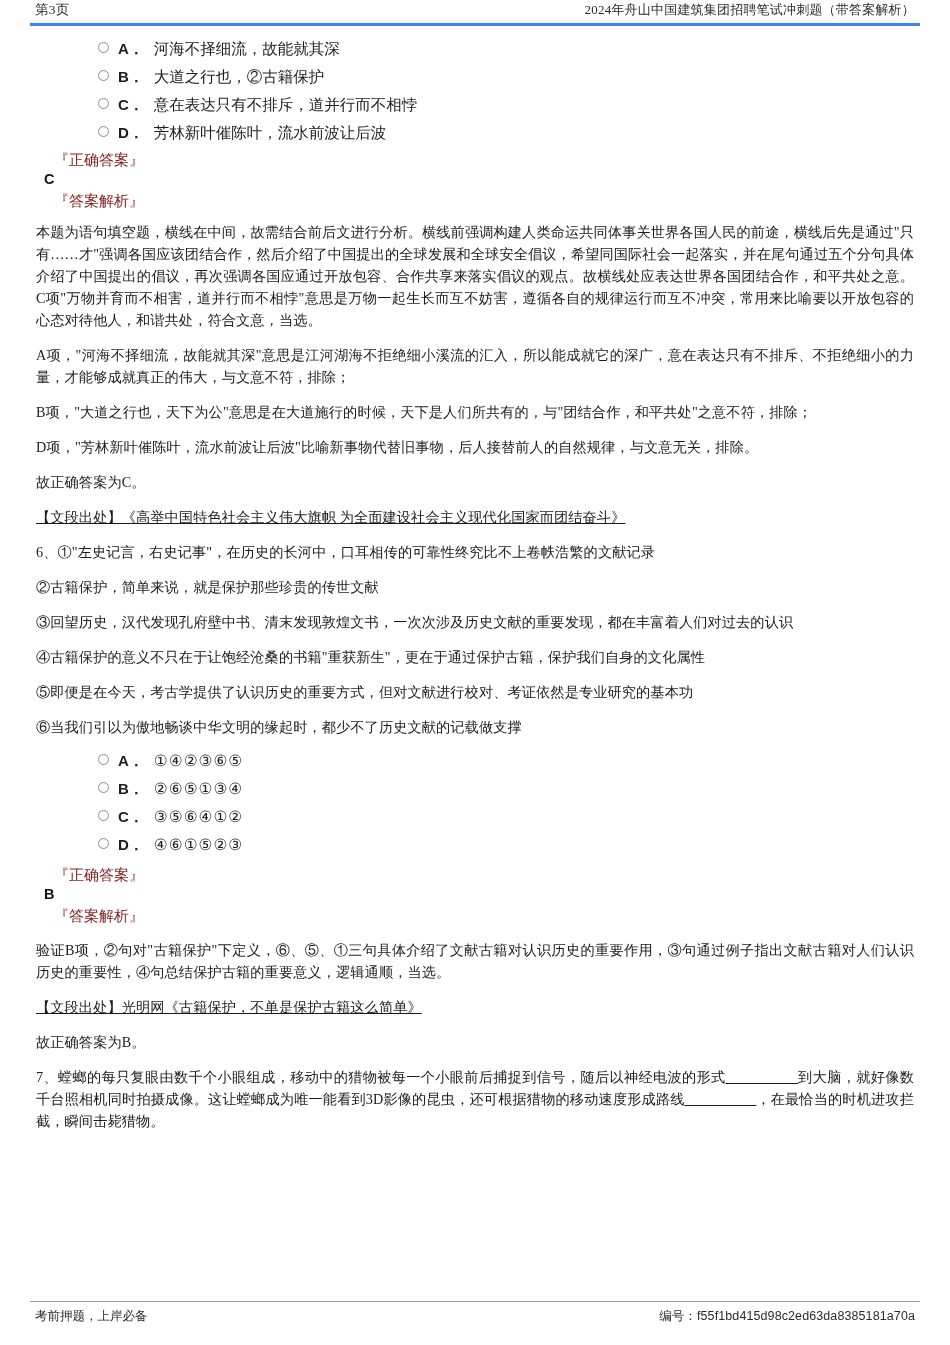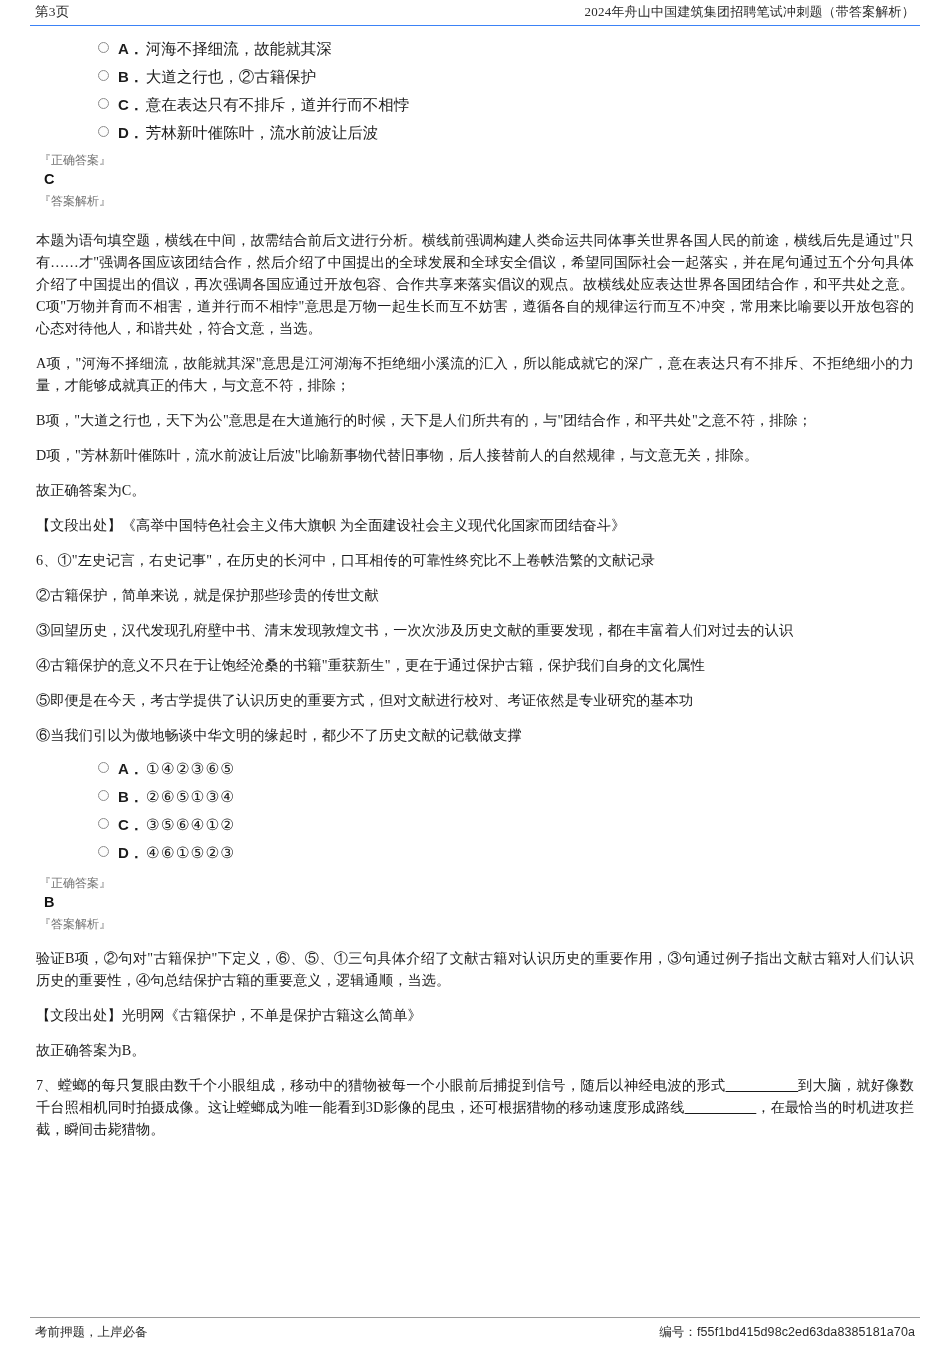--- a/index.html
+++ b/index.html
@@ -21,21 +21,21 @@
     position: relative;
     box-sizing: border-box;
     padding: 0 30px;
   }
 
   
   .header {
     display: flex;
     justify-content: space-between;
     align-items: flex-end;
-    border-bottom: 1px solid #3b82f6;
+    border-bottom: 3px solid #3b82f6;
     padding: 8px 5px 4px 5px;
     height: 26px;
     box-sizing: border-box;
   }
   .header .left {
     font-size: 13.5px;
     color: #2b2b2b;
     letter-spacing: 0.2px;
   }
   .header .right {
@@ -76,56 +76,58 @@
     top: -1px;
   }
   .opt .letter {
     font-family: "Liberation Sans", sans-serif;
     font-weight: bold;
     font-size: 15px;
     margin-right: 2px;
     white-space: nowrap;
   }
   .opt .otext {
+    margin-left: 8px;
   }
   .opt .otext.circled {
     letter-spacing: 1px;
   }
 
   .tag-line {
-    font-size: 12px;
+    font-size: 15px;
     line-height: 20px;
-    margin: 2px 0 0 3px;
-    color: #737373;
+    margin: 2px 0 0 18px;
+    color: #7f1d1d;
   }
   .ans-letter {
     font-family: "Liberation Sans", sans-serif;
     font-weight: bold;
     font-size: 14.5px;
     margin: 0 0 0 8px;
     line-height: 19px;
     color: #111;
   }
 
   p.para {
     margin: 13px 0 0 0;
     font-size: 14.2px;
     line-height: 22px;
     text-align: justify;
     text-justify: inter-ideograph;
     color: #1b1b1b;
     letter-spacing: 0.1px;
   }
   p.para.first {
-    margin-top: 18px;
+    margin-top: 10px;
   }
   .src {
     margin-top: 17px;
     font-size: 14.2px;
     line-height: 22px;
+    text-decoration: underline;
   }
   .qnum {
     margin-top: 19px;
   }
   .sub {
     margin-top: 14px;
   }
   .prompt {
     margin-top: 16px;
   }
@@ -134,21 +136,21 @@
   }
   .answer-block {
     margin-top: 10px;
   }
 
   
   .footer {
     position: absolute;
     left: 30px;
     right: 30px;
-    bottom: 4px;
+    bottom: 20px;
     border-top: 1px solid #9a9a9a;
     padding-top: 6px;
     display: flex;
     justify-content: space-between;
     align-items: baseline;
     font-size: 12.5px;
     color: #2b2b2b;
   }
   .footer .fleft { padding-left: 5px; }
   .footer .fright {

